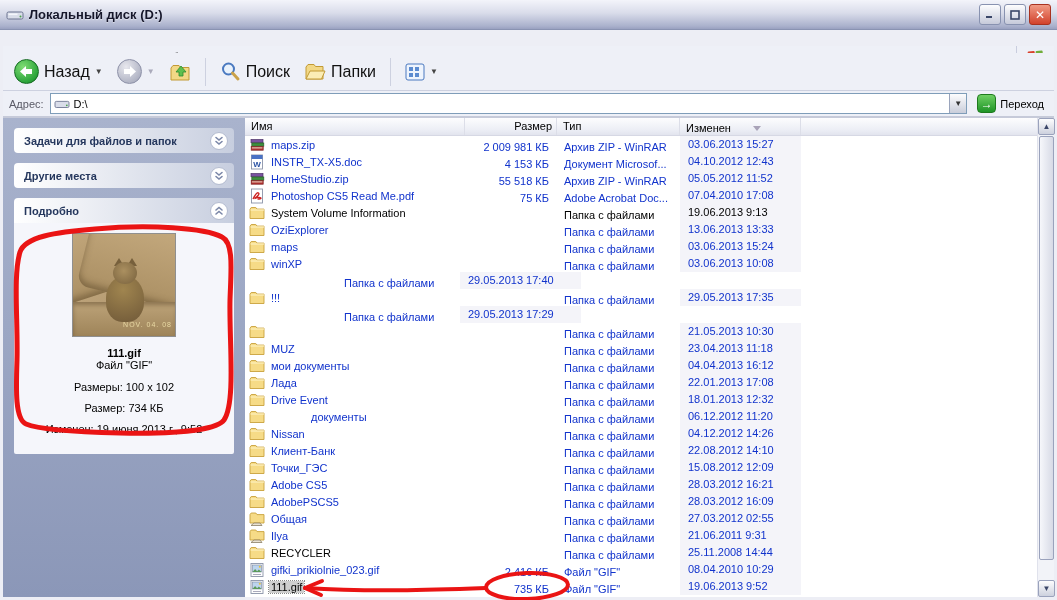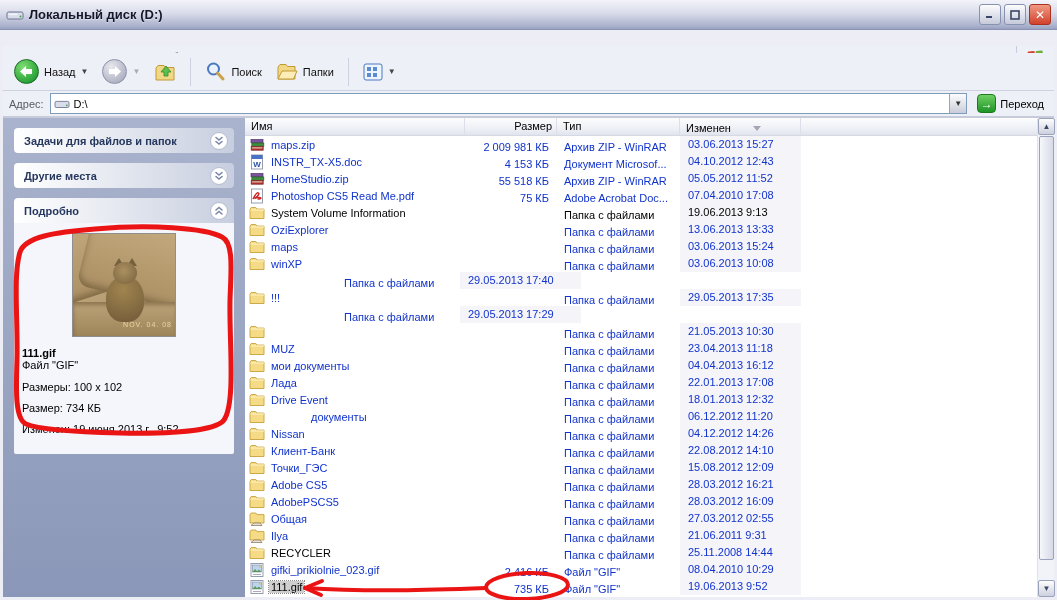--- a/index.html
+++ b/index.html
@@ -24,21 +24,21 @@
     background:#eef0f7; border-bottom:1px solid #d4d7e4; display:flex; align-items:center; }
   .menu-item { padding:4px 9px; color:#111; }
   .u { text-decoration:underline; }
   .winlogo { margin-left:auto; width:38px; height:23px; border-left:1px solid #c9cdde;
     display:flex; align-items:center; justify-content:center; background:#eef0f7; }
 
   
   .toolbar { position:absolute; left:3px; top:53px; width:1051px; height:38px;
     background:#eef0f7; border-bottom:1px solid #cdd1e0; display:flex; align-items:center; padding:0 6px; gap:4px; }
   .tbtn { display:flex; align-items:center; gap:5px; padding:3px 5px; border-radius:3px; }
-  .tlabel { font-size:11px; color:#111; }
+  .tlabel { font-size:16px; color:#111; }
   .drop { font-size:8px; color:#444; }
   .drop.dis { color:#aab; }
   .circle { width:25px; height:25px; border-radius:50%; display:flex; align-items:center; justify-content:center; }
   .circle.green { background:radial-gradient(circle at 35% 30%, #7fdc74, #2ca53a 70%, #187527); border:1px solid #156b22; }
   .circle.gray { background:radial-gradient(circle at 35% 30%, #e8e8ee, #b3b6c6 70%, #989cb0); border:1px solid #8d91a8; }
   .circle svg { display:block; }
   .tsep { width:1px; height:28px; background:#cdd1e0; margin:0 5px; }
 
   
   .addressbar { position:absolute; left:3px; top:91px; width:1051px; height:27px;
@@ -50,21 +50,21 @@
     background:linear-gradient(#fdfdfe,#c9cdda); border-left:1px solid #9aa4bc;
     display:flex; align-items:center; justify-content:center; font-size:8px; color:#333; }
   .go { display:flex; align-items:center; gap:4px; padding:0 4px; }
   .go-icon { width:19px; height:19px; border-radius:4px; border:1px solid #1e7a1e;
     background:linear-gradient(#6ecf63,#1f9427); display:flex; align-items:center; justify-content:center;
     color:#fff; font-weight:bold; font-size:12px; }
 
   
   .sidebar { position:absolute; left:3px; top:118px; width:242px; height:479px;
     background:linear-gradient(#a9b3cd, #8b97b8); overflow:hidden; }
-  .panel { margin:10px 11px 0 11px; border-radius:4px; }
+  .panel { margin:10px 11px 0 11px; border-radius:4px;text-align:center; }
   .panel-header { height:25px; border-radius:4px 4px 0 0;
     background:linear-gradient(to right, #ffffff, #c7cedf);
     display:flex; align-items:center; justify-content:space-between; padding:0 6px 0 10px; }
   .panel.collapsed .panel-header { border-radius:4px; }
   .panel-title { font-weight:bold; color:#25375d; font-size:11px; }
   .chev-btn { width:18px; height:18px; border-radius:50%; background:#fff; border:1px solid #b4bcd0;
     display:flex; align-items:center; justify-content:center; }
   .panel-body { background:#f5f6fb; padding:6px 8px 10px 8px; border-radius:0 0 2px 2px; }
 
   .preview { width:104px; height:104px; margin:4px auto 10px auto; position:relative;

